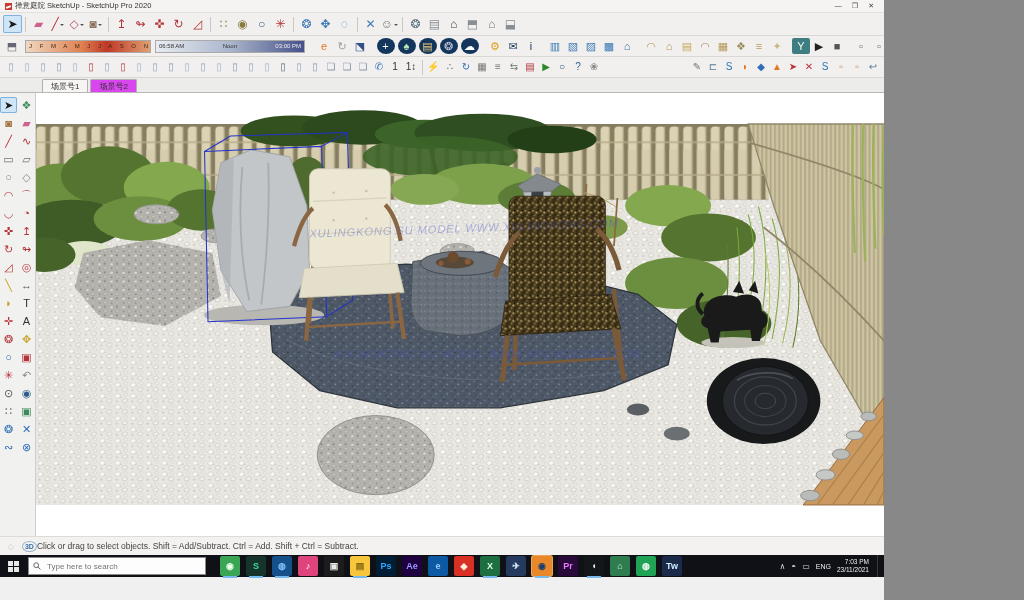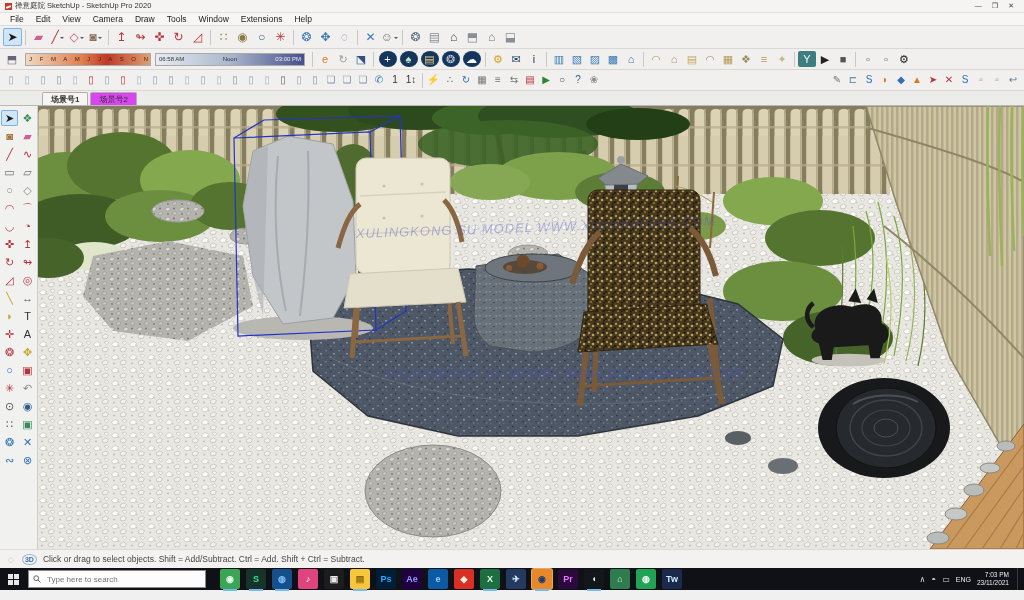--- a/index.html
+++ b/index.html
@@ -1,16 +1,16 @@
 <!DOCTYPE html>
 <html><head>
 <meta charset="utf-8">
 <style>
   html,body{margin:0;padding:0;background:#888;}
-  #app{position:relative;width:1024px;height:600px;overflow:hidden;background:#f0f0f0;
+  #app{position:relative;width:884px;height:600px;overflow:hidden;background:#f0f0f0;
        font-family:"Liberation Sans",sans-serif;-webkit-font-smoothing:antialiased;}
   
   #titlebar{height:12px;background:#f5f4f2;display:flex;align-items:center;padding:0 2px;border-bottom:1px solid #e2e1de;}
   #titlebar .logo{width:7px;height:7px;background:#c43a2e;margin:0 3px;position:relative;}
   #titlebar .logo::after{content:"";position:absolute;left:1px;top:3px;width:5px;height:2px;background:#fff;transform:rotate(-20deg);}
   #titlebar .ttl{font-size:7.5px;color:#333;white-space:nowrap;}
   #titlebar .winbtns{margin-left:auto;display:flex;gap:10px;padding-right:8px;}
   #titlebar .winbtns span{font-size:7px;color:#444;line-height:12px;}
   
   #menubar{height:12px;background:#f7f6f4;display:flex;align-items:center;padding-left:4px;border-bottom:1px solid #ddd;}
@@ -52,21 +52,21 @@
   .wm{font-size:13px;font-style:italic;fill:#4856cc;opacity:.4;letter-spacing:1px;}
   
   #measure{height:17px;background:#f3f2f0;border-top:1px solid #cfcecb;display:flex;align-items:center;position:relative;}
   #measure .lab{font-size:8.5px;color:#333;padding-left:5px;}
   #measure input{margin-left:60px;width:108px;height:10px;font-size:8px;border:1px solid #adadaa;background:#fff;}
   #measure .vdiv{position:absolute;left:480px;top:0;bottom:0;width:1px;background:#cfcecb;}
   
   #status{height:18px;background:#f3f2f0;display:flex;align-items:center;border-top:1px solid #dcdbd8;}
   #status .sic{font-size:10px;color:#9a9a98;margin-left:8px;}
   #status .badge3d{font-size:7px;font-weight:bold;color:#3a6ea8;border:1px solid #9ab4cc;border-radius:50%;padding:1px 2px;margin-left:8px;}
-  #status .hint{font-size:8.5px;color:#444;margin-left:6px;}
+  #status .hint{font-size:8.5px;color:#444;margin-left:0;}
   
   #taskbar{height:22px;background:#101116;display:flex;align-items:center;}
   #startbtn{width:26px;height:22px;display:flex;align-items:center;justify-content:center;}
   #startbtn .w{display:grid;grid-template-columns:5px 5px;grid-template-rows:5px 5px;gap:1px;}
   #startbtn .w i{background:#e8e8e8;}
   #searchbox{width:176px;height:16px;background:#fdfdfd;border:1px solid #8a8a8a;display:flex;align-items:center;margin-left:2px;}
   #searchbox svg{margin:0 4px;}
   #searchbox input{border:none;outline:none;background:transparent;font-size:8px;color:#444;width:140px;font-family:"Liberation Sans",sans-serif;}
   #apps{display:flex;align-items:center;gap:6px;margin-left:14px;}
   .app{width:20px;height:20px;display:flex;align-items:center;justify-content:center;font-size:9px;font-weight:bold;position:relative;border-radius:2px;}
@@ -86,32 +86,20 @@
   <div id="titlebar">
     <span class="logo"></span>
     <span class="ttl">禅意庭院 SketchUp - SketchUp Pro 2020</span>
     <span class="winbtns">
       <span>—</span>
       <span>❐</span>
       <span>✕</span>
     </span>
   </div>
 
-  <div id="menubar">
-
-  <span class="mi">File</span>
-      <span class="mi">Edit</span>
-      <span class="mi">View</span>
-      <span class="mi">Camera</span>
-      <span class="mi">Draw</span>
-      <span class="mi">Tools</span>
-      <span class="mi">Window</span>
-      <span class="mi">Extensions</span>
-      <span class="mi">Help</span>
-    </div>
 
   <div id="row1" class="tbar">
     <div class="grp">
         <span class="tb active" style="color: rgb(26, 26, 26);">
           <b class="g">➤</b>
         </span>
       </div>
     <i class="sep"></i>
     <div class="grp">
         <span class="tb" style="color: rgb(208, 96, 144);">
@@ -483,21 +471,21 @@
           <b class="g">▫</b>
         </span>
         <span class="tb" style="color: rgb(85, 121, 154);">
           <b class="g">↩</b>
         </span>
       </div>
   </div>
 
   <div id="tabsbar">
 
-  <span class="tab active"><b class="lb" style="font-weight:bold">场景号1</b></span>
+  <span class="tab active"><b class="lb" style="font-weight:normal">场景号1</b></span>
       <span class="tab"><b class="lb" style="font-weight:normal">场景号2</b></span>
     </div>
 
   <div id="main">
     <div id="palette">
 
     <span class="tb active" style="color: rgb(26, 26, 26);">
           <b class="g">➤</b>
         </span>
         <span class="tb" style="color: rgb(58, 138, 90);">

